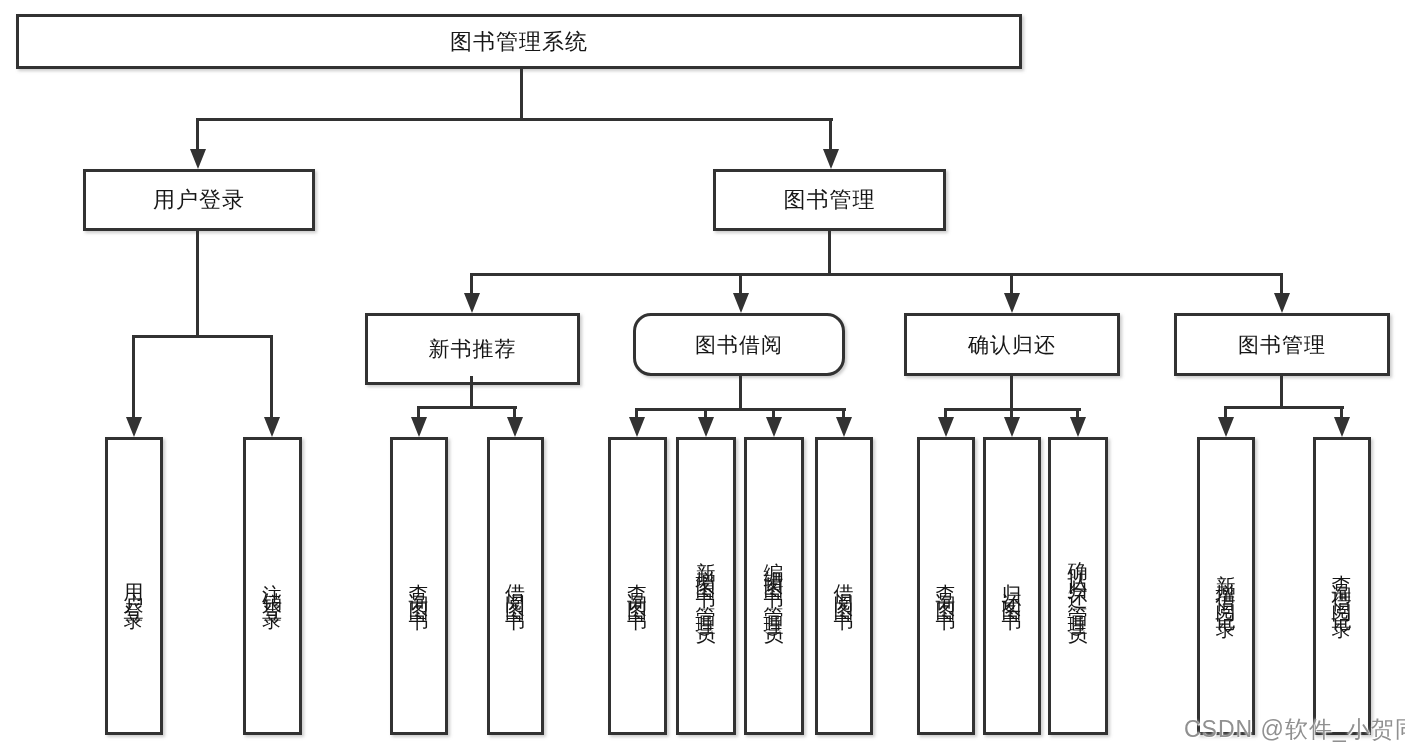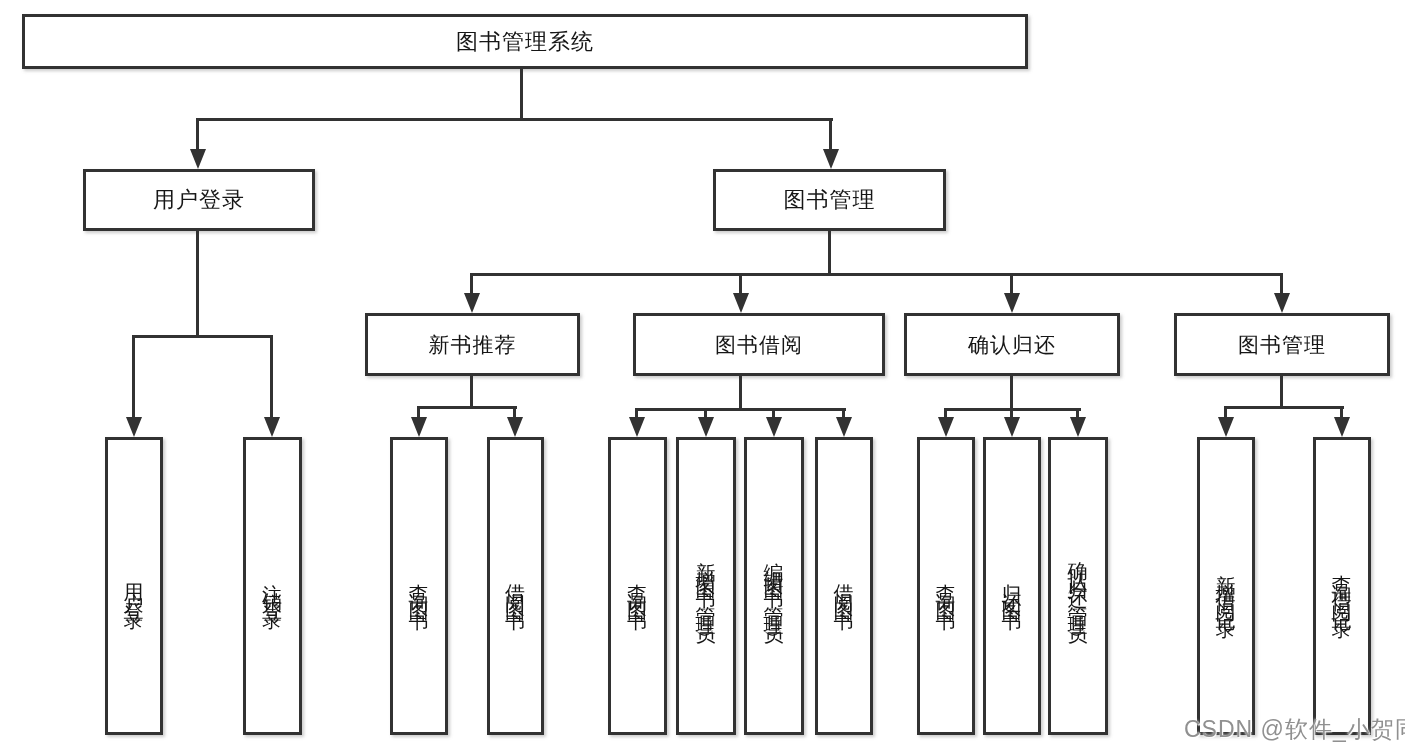--- a/index.html
+++ b/index.html
@@ -15,21 +15,21 @@
     position: absolute;
     box-sizing: border-box;
     background: #ffffff;
     border: 3px solid #323232;
     display: flex;
     align-items: center;
     justify-content: center;
     color: #161616;
     box-shadow: 2px 2px 3px rgba(110,110,110,0.35);
   }
-  .h1box { font-size: 22px; letter-spacing: 1px; margin-left: 6px; }
+  .h1box { font-size: 22px; letter-spacing: 1px; }
   .h2box { font-size: 22px; letter-spacing: 1px; }
   .h3box { font-size: 21px; letter-spacing: 1px; }
   .vbox span {
     writing-mode: vertical-rl;
     text-orientation: mixed;
     font-size: 20px;
     letter-spacing: 9px;
     line-height: 1;
     color: #161616;
   }
@@ -88,24 +88,24 @@
   <div class="hline" style="left:470px; top:273px; width:813px;"></div>
   <div class="vline" style="left:470px; top:273px; height:20px;"></div>
   <div class="arrow" style="left:464px; top:293px;"></div>
   <div class="vline" style="left:739px; top:273px; height:20px;"></div>
   <div class="arrow" style="left:733px; top:293px;"></div>
   <div class="vline" style="left:1010px; top:273px; height:20px;"></div>
   <div class="arrow" style="left:1004px; top:293px;"></div>
   <div class="vline" style="left:1280px; top:273px; height:20px;"></div>
   <div class="arrow" style="left:1274px; top:293px;"></div>
 
-  <div class="box h3box" style="left:365px; top:313px; width:215px; height:63px;">
+  <div class="box h3box" style="left:365px; top:313px; width:215px; height:72px;">
     <span>新书推荐</span>
   </div>
-  <div class="box h3box" style="left:633px; top:313px; width:252px; height:63px;">
+  <div class="box h3box" style="left:633px; top:313px; width:212px; height:63px;border-radius:18px;">
     <span>图书借阅</span>
   </div>
   <div class="box h3box" style="left:904px; top:313px; width:216px; height:63px;">
     <span>确认归还</span>
   </div>
   <div class="box h3box" style="left:1174px; top:313px; width:216px; height:63px;">
     <span>图书管理</span>
   </div>
 
   <div class="vline" style="left:470px; top:376px; height:30px;"></div>

